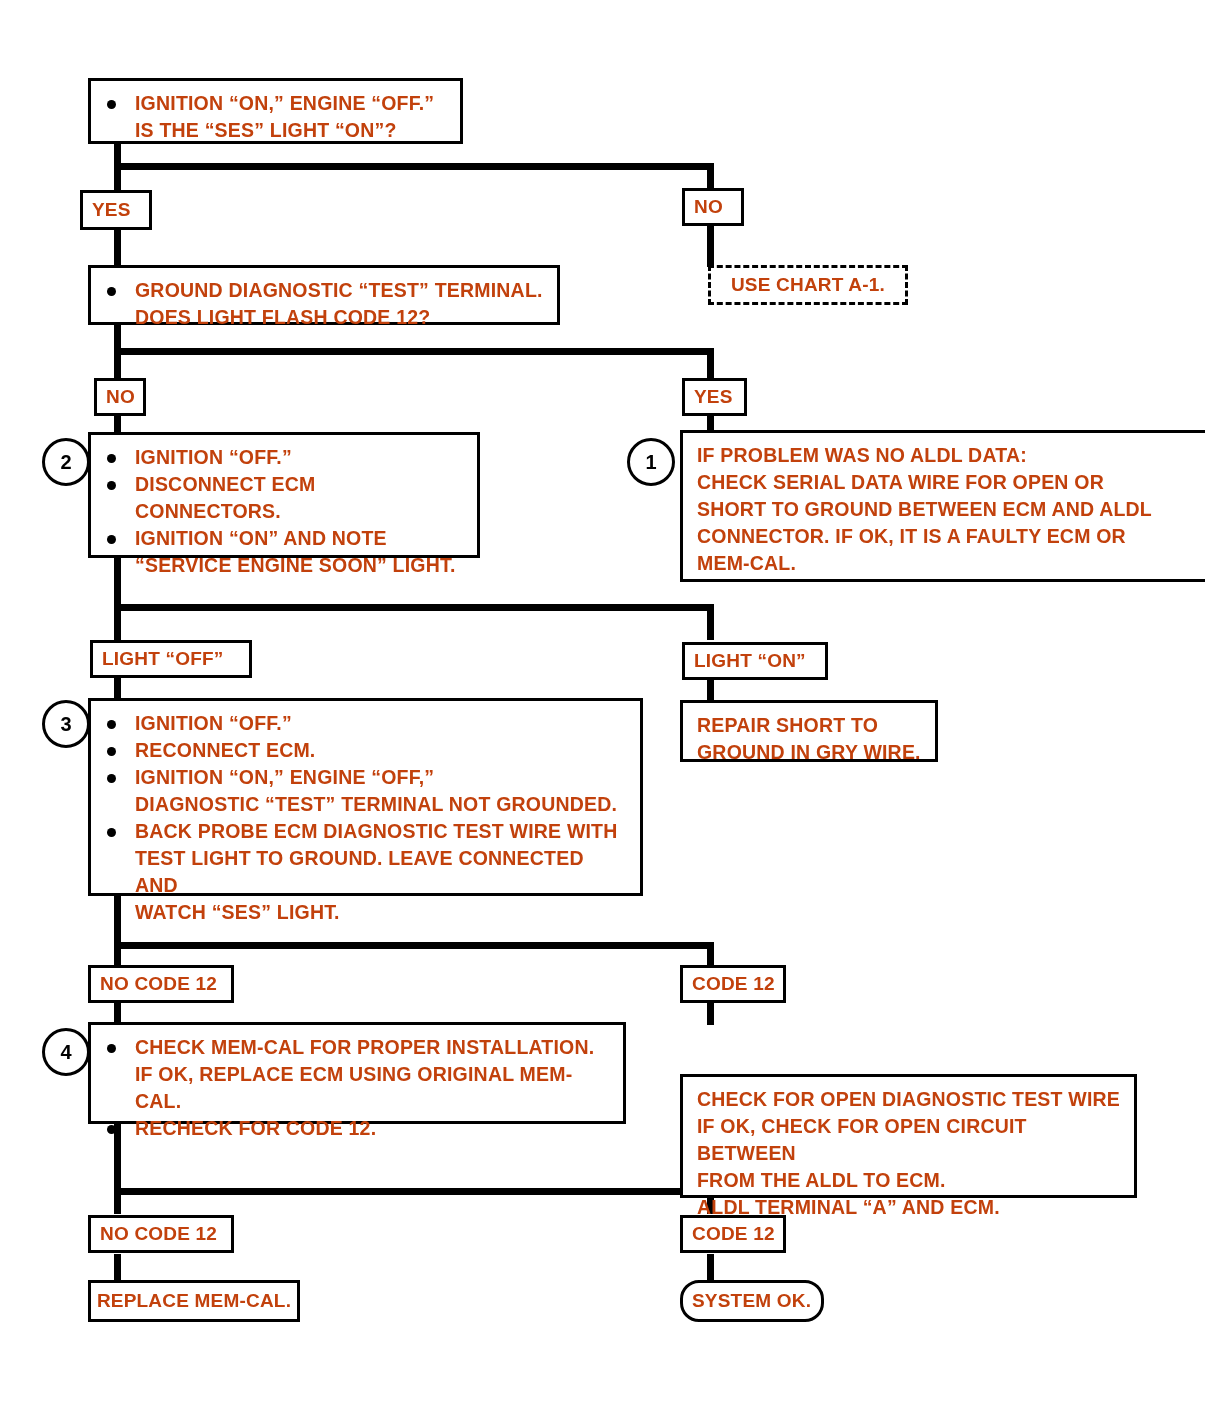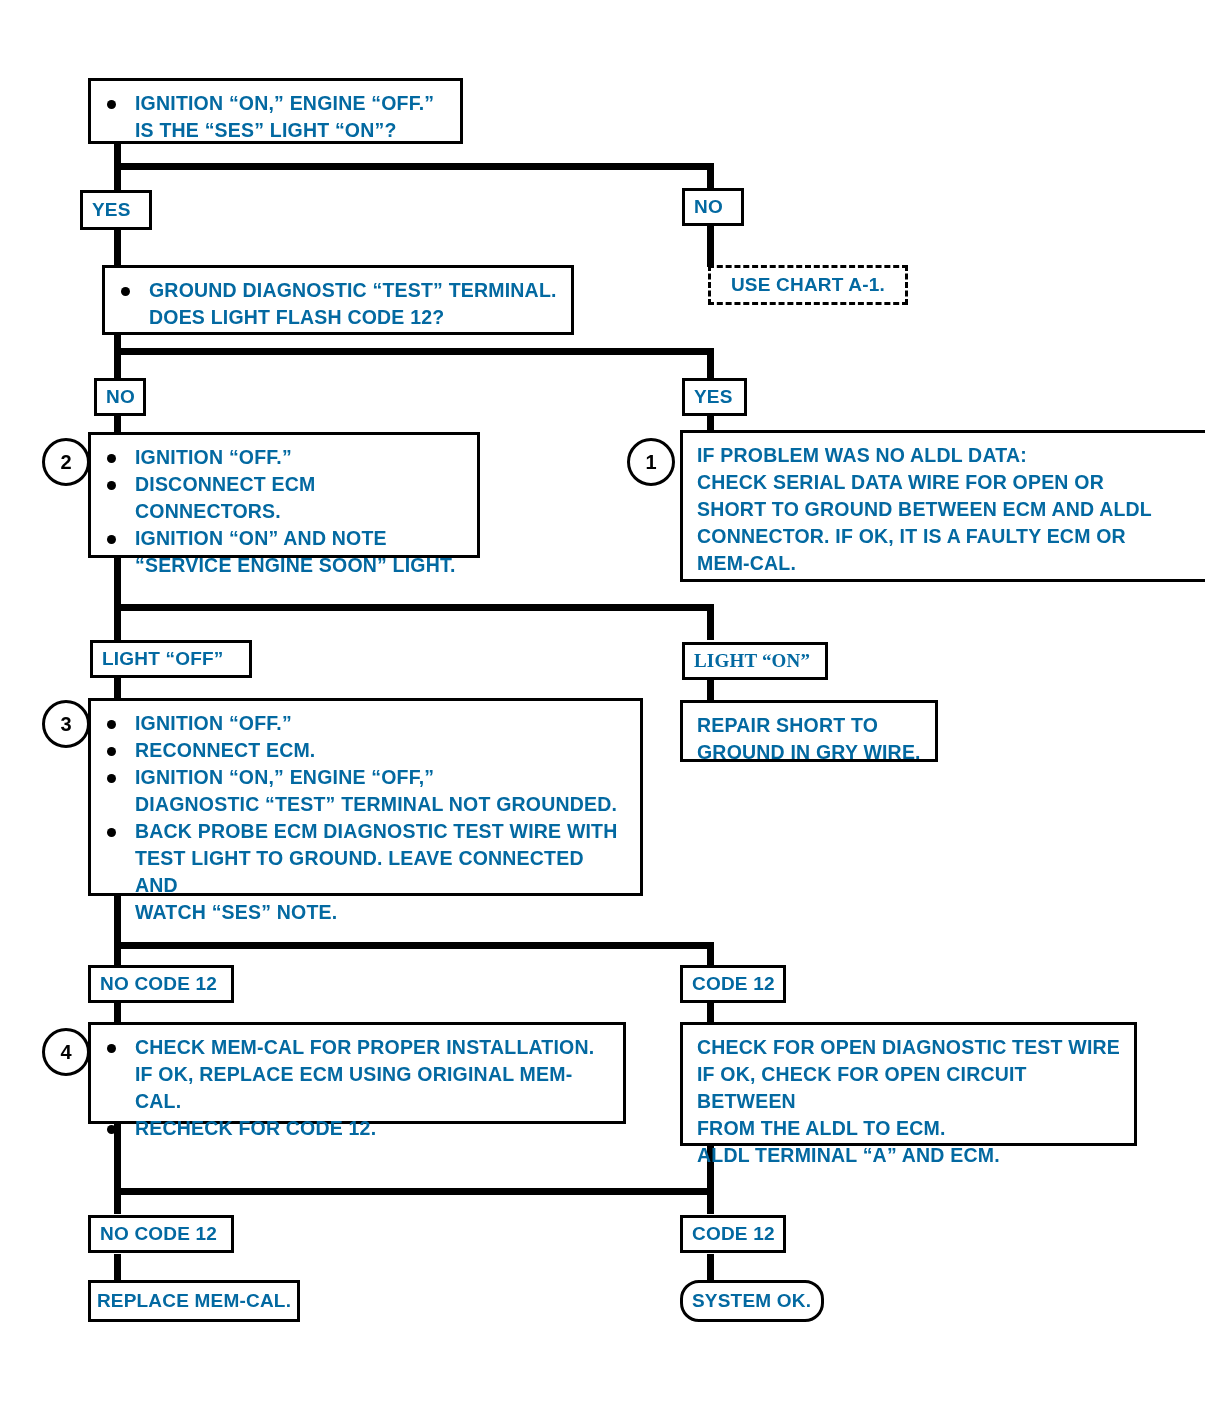--- a/index.html
+++ b/index.html
@@ -16,21 +16,21 @@
     font-family: "Liberation Sans", sans-serif;
     overflow: hidden;
   }
 
   
   .node {
     position: absolute;
     box-sizing: border-box;
     border: 3px solid #000000;
     background: #ffffff;
-    color: #0369a1;
+    color: #c2410c;
     font-weight: bold;
     letter-spacing: 0.2px;
     z-index: 5;
   }
   .node.dashed {
     border: 3px dashed #000000;
   }
 
   
   .chip {
@@ -168,21 +168,21 @@
   </div>
 
   <div class="node chip" style="left:682px; top:188px; width:62px; height:38px;">
     <span>NO</span>
   </div>
 
   <div class="node dashed chip" style="left:680px; top:265px; width:200px; height:40px; justify-content:center;margin-left:28px;">
     <span>USE  CHART A-1.</span>
   </div>
 
-  <div class="node panel" style="left:102px; top:265px; width:472px; height:70px;">
+  <div class="node panel" style="left:88px; top:265px; width:472px; height:60px;">
     <ul class="bullets">
       <li>
         <span class="cont">GROUND DIAGNOSTIC “TEST” TERMINAL.</span>
         <span class="cont">DOES LIGHT FLASH CODE 12?</span>
       </li>
     </ul>
   </div>
 
   <div class="node chip" style="left:94px; top:378px; width:52px; height:38px;">
     <span>NO</span>
@@ -220,21 +220,21 @@
       <div>SHORT TO GROUND BETWEEN ECM AND ALDL</div>
       <div>CONNECTOR.  IF OK, IT IS A FAULTY ECM OR</div>
       <div>MEM-CAL.</div>
     </div>
   </div>
 
   <div class="node chip" style="left:90px; top:640px; width:162px; height:38px;">
     <span>LIGHT “OFF”</span>
   </div>
 
-  <div class="node chip" style="left:682px; top:642px; width:146px; height:38px;font-family:Liberation Serif, serif;">
+  <div class="node chip" style="left:682px; top:642px; width:146px; height:38px;">
     <span>LIGHT “ON”</span>
   </div>
 
   <div class="step-marker" style="left:42px; top:700px;">
     <span>3</span>
   </div>
   <div class="node panel" style="left:88px; top:698px; width:555px; height:198px;">
     <ul class="bullets">
       <li>
         <span class="cont">IGNITION “OFF.”</span>
@@ -242,21 +242,21 @@
       <li>
         <span class="cont">RECONNECT ECM.</span>
       </li>
       <li>
         <span class="cont">IGNITION “ON,” ENGINE “OFF,”</span>
         <span class="cont">DIAGNOSTIC “TEST” TERMINAL NOT GROUNDED.</span>
       </li>
       <li>
         <span class="cont">BACK PROBE ECM DIAGNOSTIC TEST WIRE WITH</span>
         <span class="cont">TEST LIGHT TO GROUND.  LEAVE CONNECTED AND</span>
-        <span class="cont">WATCH “SES” NOTE.</span>
+        <span class="cont">WATCH “SES” LIGHT.</span>
       </li>
     </ul>
   </div>
 
   <div class="node panel" style="left:680px; top:700px; width:258px; height:62px;">
     <div class="lines">
       <div>REPAIR SHORT TO</div>
       <div>GROUND IN GRY WIRE.</div>
     </div>
   </div>
@@ -277,21 +277,21 @@
       <li>
         <span class="cont">CHECK MEM-CAL FOR PROPER INSTALLATION.</span>
         <span class="cont">IF OK, REPLACE ECM USING ORIGINAL MEM-CAL.</span>
       </li>
       <li>
         <span class="cont">RECHECK FOR CODE 12.</span>
       </li>
     </ul>
   </div>
 
-  <div class="node panel" style="left:680px; top:1022px; width:457px; height:124px;">
+  <div class="node panel" style="left:680px; top:1074px; width:457px; height:124px;">
     <div class="lines">
       <div>CHECK FOR OPEN DIAGNOSTIC TEST WIRE</div>
       <div>IF OK, CHECK FOR OPEN CIRCUIT BETWEEN</div>
       <div>FROM THE ALDL TO ECM.</div>
       <div>ALDL TERMINAL “A” AND ECM.</div>
     </div>
   </div>
 
   <div class="node chip" style="left:88px; top:1215px; width:146px; height:38px;">
     <span>NO CODE 12</span>

